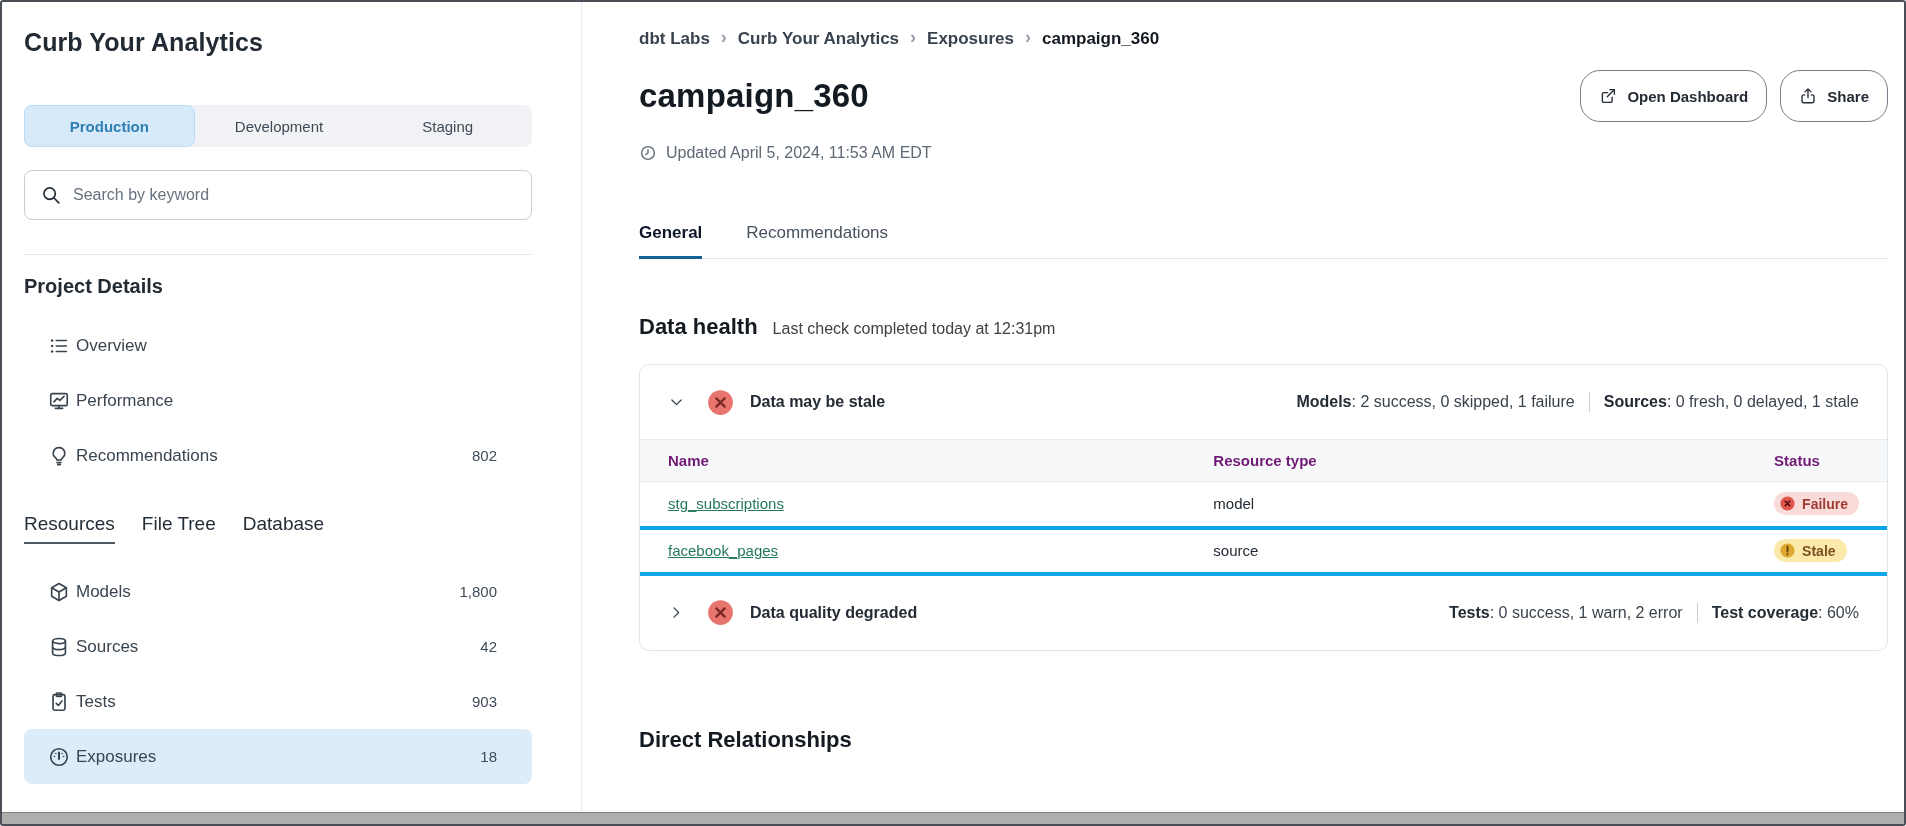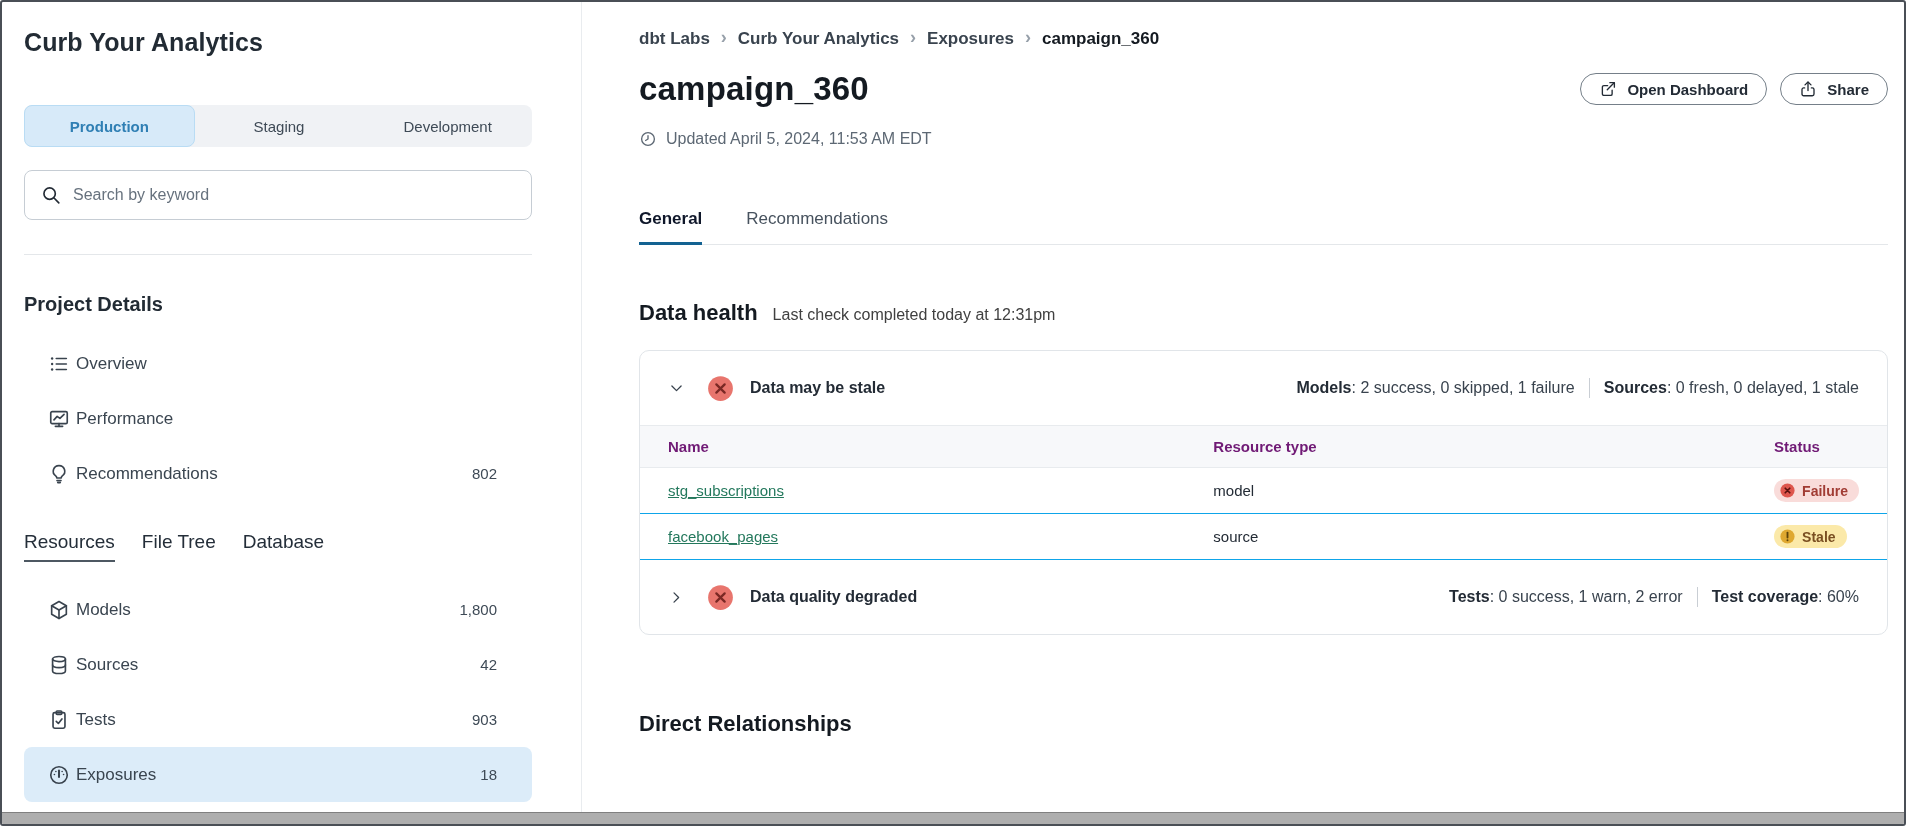--- a/index.html
+++ b/index.html
@@ -21,21 +21,21 @@
   .env-tab.active { background:#d7eaf9; border:1px solid #b9dcf4; color:#2f7fb4; font-weight:600; }
 
   .search { margin-top:23px; height:50px; border:1px solid #c6cdd4; border-radius:8px;
             display:flex; align-items:center; padding:0 15px; gap:11px; background:#fff; }
   .search input { border:none; outline:none; flex:1; font-size:16px; color:#232b35;
                   font-family:"Liberation Sans","DejaVu Sans",sans-serif; background:transparent; }
   .search input::placeholder { color:#67727e; }
 
   .sb-divider { margin-top:34px; border-top:1px solid #e4e7ea; width:508px; }
 
-  .sb-heading { margin-top:38px; font-size:20px; font-weight:600; color:#222b34; }
+  .sb-heading { margin-top:20px; font-size:20px; font-weight:600; color:#222b34; }
 
   .sb-list { margin-top:20px; }
   .sb-item { display:flex; align-items:center; gap:6px; height:55px;
              padding:0 35px 0 24px; border-radius:8px; cursor:pointer; color:#3a4550; }
   .sb-item.selected { background:#dcecf9; }
   .sb-item .sb-label { font-size:17px; color:#3a4550; }
   .sb-item .sb-count { margin-left:auto; font-size:15px; color:#3e4a56; }
   .sb-icon { display:flex; align-items:center; color:#39434e; }
 
   .res-tabs { margin-top:30px; display:flex; gap:27px; align-items:flex-end; }
@@ -47,21 +47,21 @@
   .main { flex:1; padding:26px 16px 0 57px; overflow:hidden; }
 
   .breadcrumb { display:flex; align-items:center; gap:11px; font-size:17px; }
   .crumb { color:#39434e; font-weight:600; cursor:pointer; }
   .crumb.current { color:#141a21; font-weight:700; cursor:default; }
   .crumb-sep { color:#97a0aa; font-size:18px; font-weight:600; transform:translateY(-1px); }
 
   .header-row { margin-top:21px; display:flex; align-items:center; justify-content:space-between; }
   .page-title { font-size:33px; font-weight:600; color:#141a21; letter-spacing:.2px; }
   .actions { display:flex; gap:13px; }
-  .btn { display:flex; align-items:center; gap:10px; height:32px; padding:9px 18px;
+  .btn { display:flex; align-items:center; gap:10px; height:52px; padding:9px 18px;
          border:1px solid #757f89; border-radius:20px; background:#fff; cursor:pointer;
          font-size:15px; font-weight:700; color:#232b35;
          font-family:"Liberation Sans","DejaVu Sans",sans-serif; }
 
   .updated { margin-top:22px; display:flex; align-items:center; gap:9px;
              font-size:16px; color:#5d6874; }
 
   .tabs { margin-top:61px; display:flex; gap:44px; border-bottom:1px solid #e4e7ea; }
   .tab { font-size:17px; padding-bottom:13px; cursor:pointer; color:#47525e;
          border-bottom:3px solid transparent; margin-bottom:-1px; }
@@ -77,21 +77,21 @@
   .xcircle { margin-left:22px; display:flex; }
   .card-row-title { margin-left:16px; font-size:16px; font-weight:700; color:#232b35; }
   .row-summary { margin-left:auto; display:flex; align-items:center; gap:14px; font-size:16px; color:#39434e; }
   .row-summary b { color:#232b35; }
   .vsep { width:1px; height:20px; background:#c9ced4; }
 
   table.health { width:100%; border-collapse:collapse; }
   .health thead tr { background:#f7f8fa; }
   .health th { font-size:15px; font-weight:700; color:#701a75; text-align:left;
                height:42px; border-top:1px solid #e8ebee; border-bottom:1px solid #e8ebee; }
-  .health td { height:46px; font-size:15px; color:#232b35; border-bottom:1px solid #0ea5e9; }
+  .health td { height:46px; font-size:15px; color:#232b35; border-bottom:4px solid #0ea5e9; }
   .health .c1 { padding-left:28px; width:46%; }
   .health .c2 { width:45%; }
   .health .c3 { padding-right:28px; }
   a.res-link { color:#23785c; text-decoration:underline; cursor:pointer; }
 
   .badge { display:inline-flex; align-items:center; gap:6px; border-radius:999px;
            padding:3px 11px 3px 5px; font-size:14px; font-weight:600; }
   .badge.failure { background:#f9dcda; color:#a13c34; }
   .badge.stale   { background:#fbe9a9; color:#7a4f22; }
 
@@ -106,22 +106,22 @@
 <body>
 
 <div class="app">
 
   <aside class="sidebar">
     <div class="sb-inner">
       <div class="sb-title">Curb Your Analytics</div>
 
       <div class="env-tabs">
         <div class="env-tab active">Production</div>
+        <div class="env-tab">Development</div>
         <div class="env-tab">Staging</div>
-        <div class="env-tab">Development</div>
       </div>
 
       <div class="search">
         <svg class="ic" width="22" height="22" viewBox="0 0 24 24" stroke-width="2.4">
           <circle cx="10.5" cy="10.5" r="6.2"></circle>
             <line x1="15.3" y1="15.3" x2="20.5" y2="20.5"></line>
         </svg>
         <input type="text" placeholder="Search by keyword" style="">
       </div>
 

